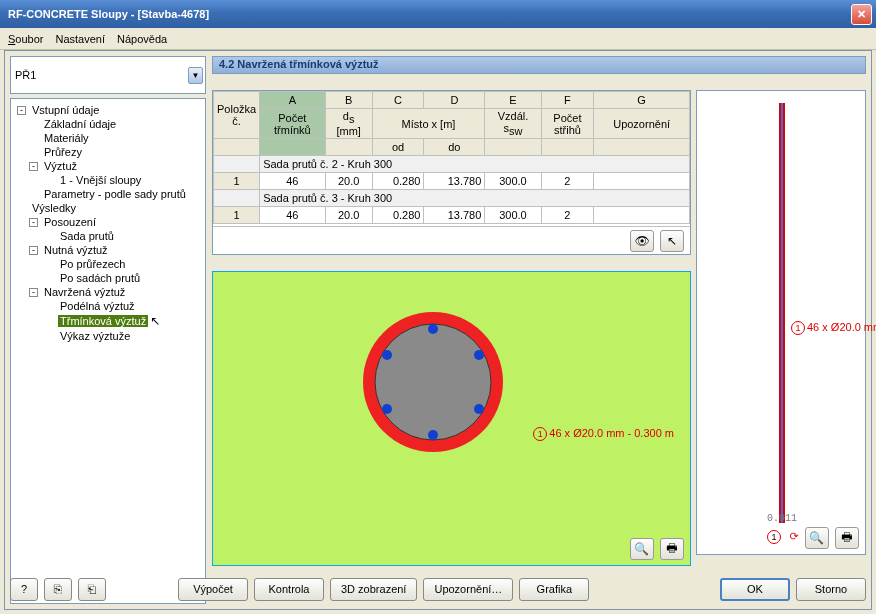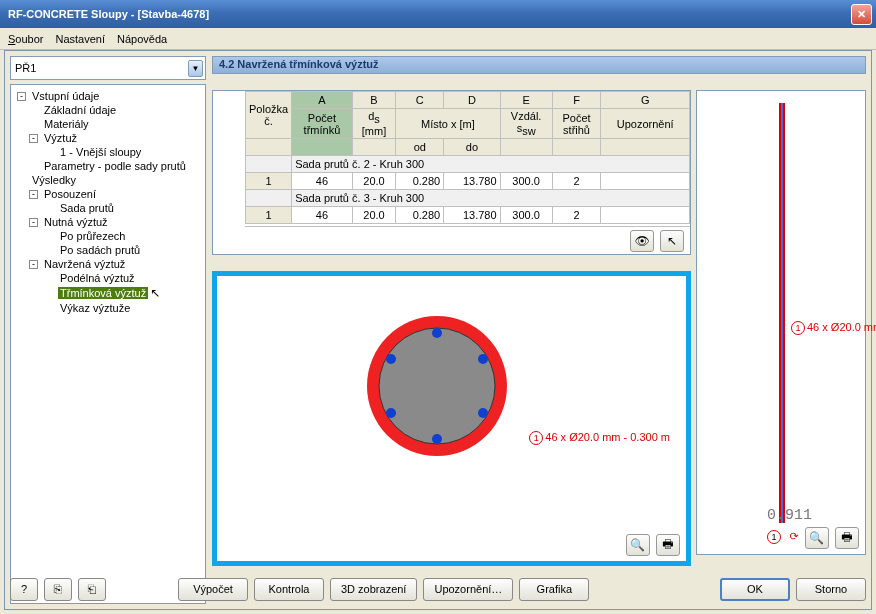--- a/index.html
+++ b/index.html
@@ -9,68 +9,68 @@
 .titlebar .title { flex: 1; font-weight: bold; padding-left: 4px; }
 .titlebar .close { width: 21px; height: 21px; background: linear-gradient(#f6a29a,#d64b37); border: 1px solid #fff; border-radius: 3px; display: flex; align-items: center; justify-content: center; color: #fff; font-weight: bold; }
 
 .menubar { height: 22px; background: #ece9d8; display: flex; align-items: center; padding: 0 8px; gap: 12px; border-bottom: 1px solid #c0c0a0; }
 .menubar span { cursor: default; }
 .menubar span u { text-decoration: underline; }
 
 .content { position: absolute; top: 50px; left: 4px; right: 4px; bottom: 4px; border: 1px solid #7a96b0; background: #ece9d8; padding: 5px; display: flex; gap: 6px; }
 
 .leftcol { width: 196px; display: flex; flex-direction: column; }
-.combo { height: 24px; border: 1px solid #7f9db9; background: #fff; display: flex; align-items: center; padding: 0 2px 0 4px; margin-bottom: 4px; }
+.combo { height: 38px; border: 1px solid #7f9db9; background: #fff; display: flex; align-items: center; padding: 0 2px 0 4px; margin-bottom: 4px; }
 .combo span { flex: 1; }
 .combo .dd { width: 15px; height: 17px; background: linear-gradient(#e8f0fb,#abc6e7); border: 1px solid #7f9db9; border-radius: 2px; display:flex;align-items:center;justify-content:center;font-size:8px; }
 
 .tree { flex: 1; border: 1px solid #7f9db9; background: #fff; padding: 4px 2px; overflow: auto; }
 .tree-item { white-space: nowrap; padding: 1px 0 1px 4px; cursor: default; display:flex; align-items:center; }
 .tree-item.d1 { padding-left: 16px; }
 .tree-item.d2 { padding-left: 32px; }
 .tree-item .exp { display:inline-block; width:9px; height:9px; border:1px solid #888; margin-right:4px; text-align:center; line-height:7px; font-size:9px; background:#fff;}
 .tree-item.noexp .exp { visibility: hidden; }
 .tree-item .lbl { padding: 0 2px; }
 .tree-item.sel .lbl { background:#4d7c0f; color:#fff; }
 .cursor-icon { font-size:12px; margin-left:2px; }
 
 .rightcol { flex: 1; display: flex; flex-direction: column; gap: 16px; }
 
 .panel-title { height: 18px; background: linear-gradient(#aec8e8,#8fb0d8); border: 1px solid #7f9db9; color: #1a3b6e; font-weight: bold; padding: 1px 6px; }
 
 .top-grid-row { display:flex; gap:5px; }
-.grid-wrap { flex:1; border:1px solid #7f9db9; background:#fff; display:flex; flex-direction:column; height:165px;padding-left:32px; }
+.grid-wrap { flex:1; border:1px solid #7f9db9; background:#fff; display:flex; flex-direction:column; height:165px; }
 .right-preview { width:170px; border:1px solid #7f9db9; background:#fff; height:465px; position:relative; }
 
 table.grid { border-collapse: collapse; width: 100%; }
 table.grid th, table.grid td { border:1px solid #c0c0c0; padding:1px 3px; text-align:center; height:17px; }
 table.grid th { background:#ece9d8; font-weight:normal; }
 table.grid th.selcol { background:#a8c8a8; }
 table.grid .section td { text-align:left; background:#f0f0f0; font-weight:normal; }
 table.grid .rownum { background:#ece9d8; width:34px; }
 
 .grid-tools { height:28px; display:flex; justify-content:flex-end; align-items:center; gap:6px; padding:0 6px; border-top:1px solid #c0c0c0;}
 .tool-btn { width:24px; height:22px; border:1px solid #999; background:linear-gradient(#fdfdfd,#e2e2d8); border-radius:3px; display:flex; align-items:center; justify-content:center; font-size:12px; }
 
 .mid-row { display:flex; gap:5px; height:295px; }
-.section-view { flex:1; border:5px solid #0ea5e9; background:#ffffff; position:relative; }
+.section-view { flex:1; border:1px solid #0ea5e9; background:#bef264; position:relative; }
 
 .cross-svg { position:absolute; left:140px; top:30px; }
 .annotation { position:absolute; color:#d00; font-family:"Courier New",monospace; font-size:11px; }
 .ann1 { right:16px; top:155px; }
 .circ { display:inline-flex; width:14px; height:14px; border:1px solid #d00; border-radius:50%; align-items:center; justify-content:center; font-size:9px; margin-right:2px; }
 
 .dims-text { position:absolute; left:12px; bottom:10px; font-family:"Courier New",monospace; font-size:11px; color:#000; line-height:14px; white-space:pre; }
 .sec-tools { position:absolute; right:6px; bottom:5px; display:flex; gap:6px; }
 
 .col-line { position:absolute; left:82px; top:12px; width:6px; height:420px; }
 .col-line .outer { position:absolute; left:0; right:0; top:0; bottom:0; background:#d00; }
 .col-line .inner { position:absolute; left:2px; right:2px; top:0; bottom:0; background:#3a6fdc; }
 .col-ann { position:absolute; left:94px; top:230px; color:#d00; font-family:"Courier New",monospace; font-size:10px; white-space:nowrap;}
-.col-btm { position:absolute; left:70px; bottom:30px; color:#777; font-family:"Courier New",monospace; font-size:15px;}
+.col-btm { position:absolute; left:70px; bottom:30px; color:#777; font-family:"Courier New",monospace; font-size:10px;}
 .col-circ { position:absolute; left:70px; bottom:10px; }
 
 .bottom-bar { position:absolute; left:5px; right:5px; bottom:5px; height:30px; display:flex; align-items:center; gap:6px; }
 .btn { height:23px; padding:0 10px; border:1px solid #888; background:linear-gradient(#fdfdfd,#e3e3d9); border-radius:3px; min-width:70px; display:inline-flex; align-items:center; justify-content:center; }
 .btn.icon-only { min-width:28px; width:28px; padding:0; }
 .btn.primary { border:2px solid #4a80c4; }
 .spacer { flex:1; }
 </style>
 </head>
 <body>
@@ -98,20 +98,24 @@
           <span class="exp">-</span>
           <span class="lbl">Vstupní údaje</span>
         </div>
         <div class="tree-item d1 noexp">
           <span class="exp">·</span>
           <span class="lbl">Základní údaje</span>
         </div>
         <div class="tree-item d1 noexp">
           <span class="exp">·</span>
           <span class="lbl">Materiály</span>
+        </div>
+        <div class="tree-item d1 noexp">
+          <span class="exp">·</span>
+          <span class="lbl">Průřezy</span>
         </div>
         <div class="tree-item d1">
           <span class="exp">-</span>
           <span class="lbl">Výztuž</span>
         </div>
         <div class="tree-item d2 noexp">
           <span class="exp">·</span>
           <span class="lbl">1 - Vnější sloupy</span>
         </div>
         <div class="tree-item d1 noexp">

